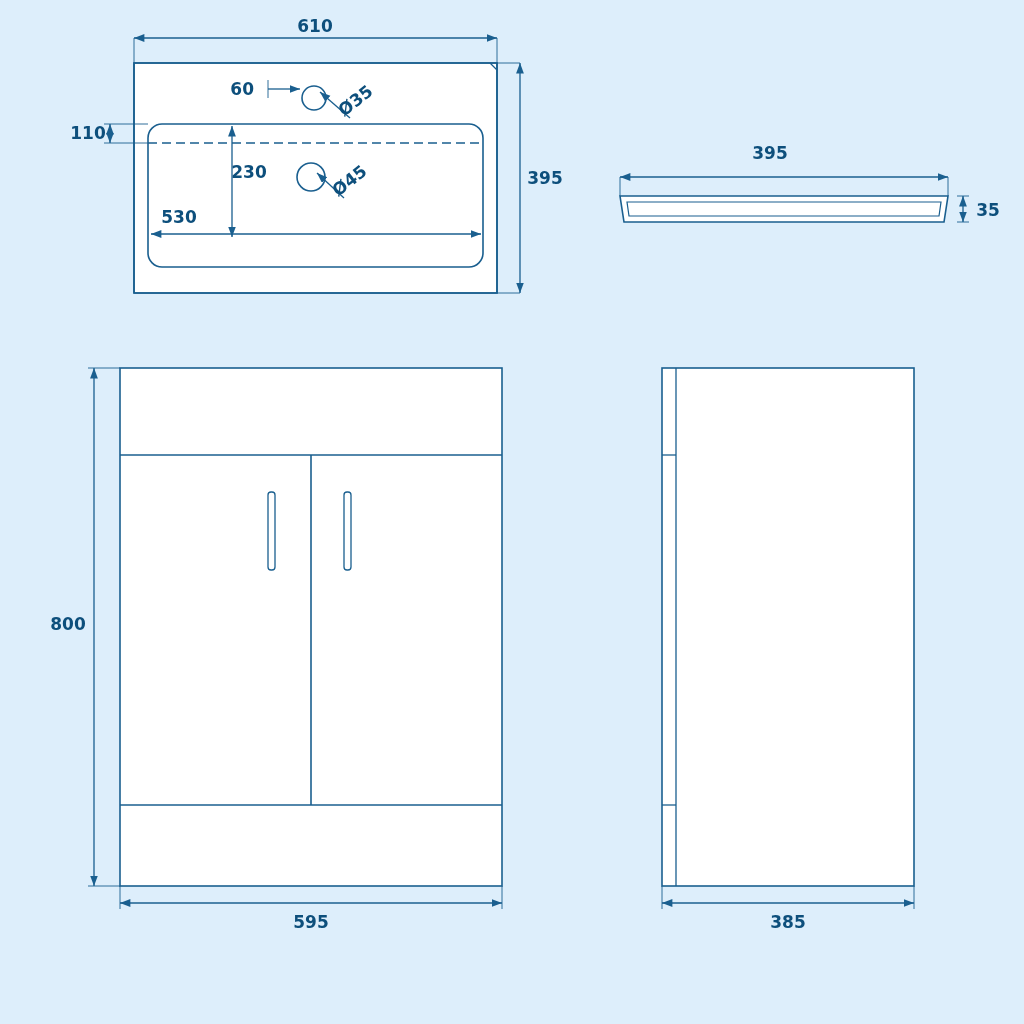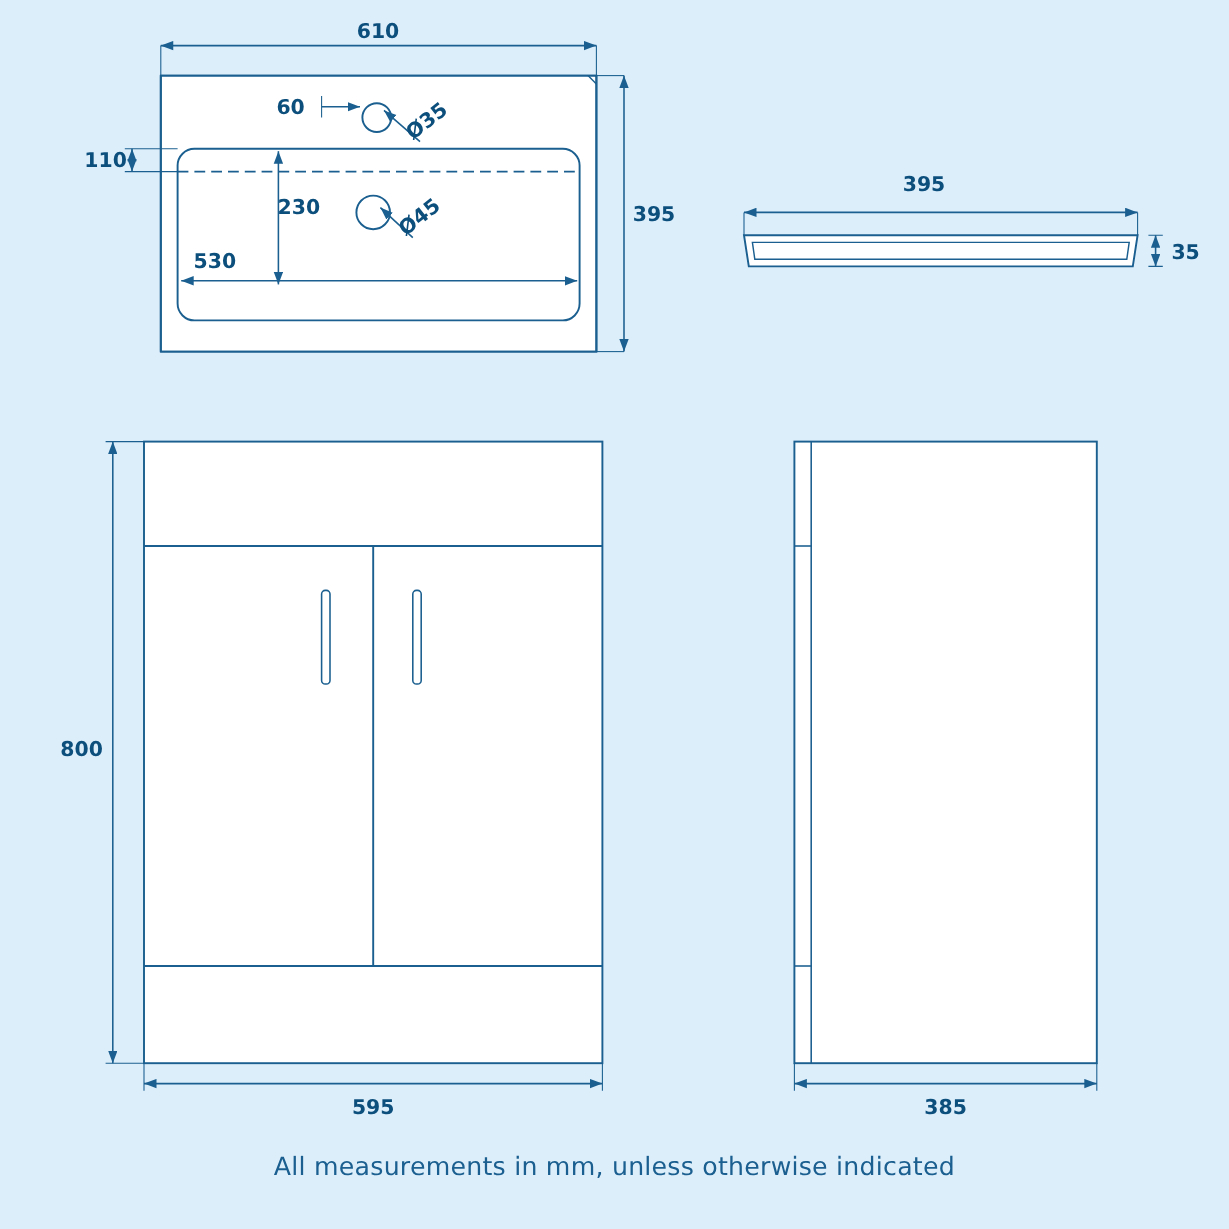--- a/index.html
+++ b/index.html
@@ -151,14 +151,13 @@
       <line x1="662" y1="455" x2="676" y2="455" stroke="#1a5f8f" stroke-width="1.3"></line>
       <line x1="662" y1="805" x2="676" y2="805" stroke="#1a5f8f" stroke-width="1.3"></line>
 
       <line x1="662" y1="903" x2="914" y2="903" stroke="#1a5f8f" stroke-width="1.3" marker-start="url(#arrStart)" marker-end="url(#arrEnd)"></line>
       <line x1="662" y1="886" x2="662" y2="909" stroke="#1a5f8f" stroke-width="0.9"></line>
       <line x1="914" y1="886" x2="914" y2="909" stroke="#1a5f8f" stroke-width="0.9"></line>
       <text class="dim-text" x="788" y="928" text-anchor="middle">385</text>
     </g>
   </svg>
 
-  <div class="footnote">All measurements in mm, unless otherwise indicated</div>
 </div>
 
 </body></html>

